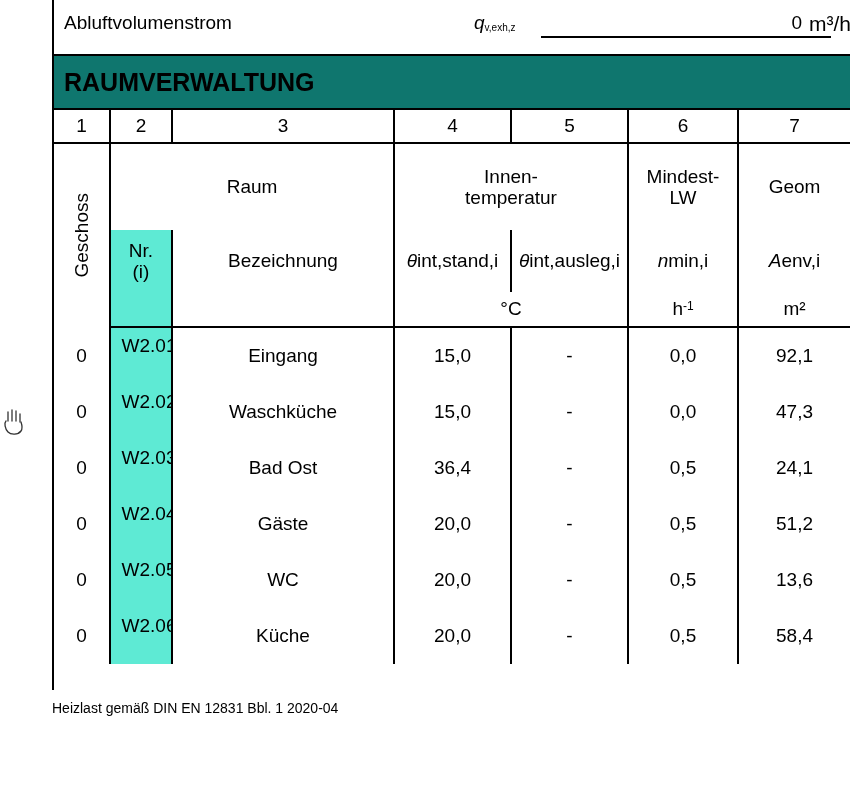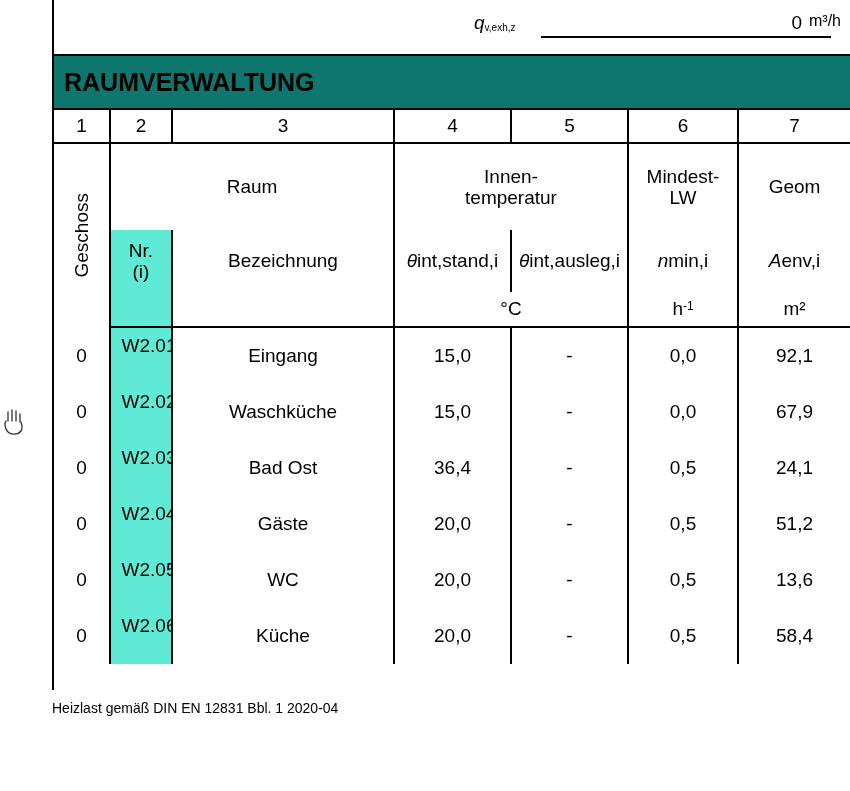--- a/index.html
+++ b/index.html
@@ -57,21 +57,21 @@
     left: 700px;
     top: 12px;
     width: 48px;
     text-align: right;
     font-size: 19px;
   }
   .top-row-unit {
     position: absolute;
     left: 755px;
     top: 12px;
-    font-size: 16px;
+    font-size: 21px;
   }
 
   
   .title-band {
     position: absolute;
     left: 52px;
     top: 56px;
     width: 798px;
     height: 54px;
     background: #0f766e;
@@ -194,20 +194,21 @@
     height: 690px;
     background: #000;
   }
 </style>
 </head>
 <body>
 
 <div class="left-edge"></div>
 
 <div class="top-row">
+  <div class="top-row-label">Abluftvolumenstrom</div>
   <div class="top-row-sym"><span>q</span><span class="sub">v,exh,z</span></div>
   <div class="top-row-rule"></div>
   <div class="top-row-value">0</div>
   <div class="top-row-unit">m³/h</div>
 </div>
 
 <div class="title-band">
   <div class="title-band-text">RAUMVERWALTUNG</div>
 </div>
 
@@ -289,21 +290,21 @@
     </tr>
     <tr class="datarow">
       <td class="num">0</td>
       <td class="hl nrcell">
           <div class="nrwrap">W2.02</div>
         </td>
       <td class="left">Waschküche</td>
       <td class="num">15,0</td>
       <td class="num">-</td>
       <td class="num">0,0</td>
-      <td class="num">67,9</td>
+      <td class="num">47,3</td>
     </tr>
     <tr class="datarow">
       <td class="num">0</td>
       <td class="hl nrcell">
           <div class="nrwrap">W2.03</div>
         </td>
       <td class="left">Bad Ost</td>
       <td class="num">36,4</td>
       <td class="num">-</td>
       <td class="num">0,5</td>

